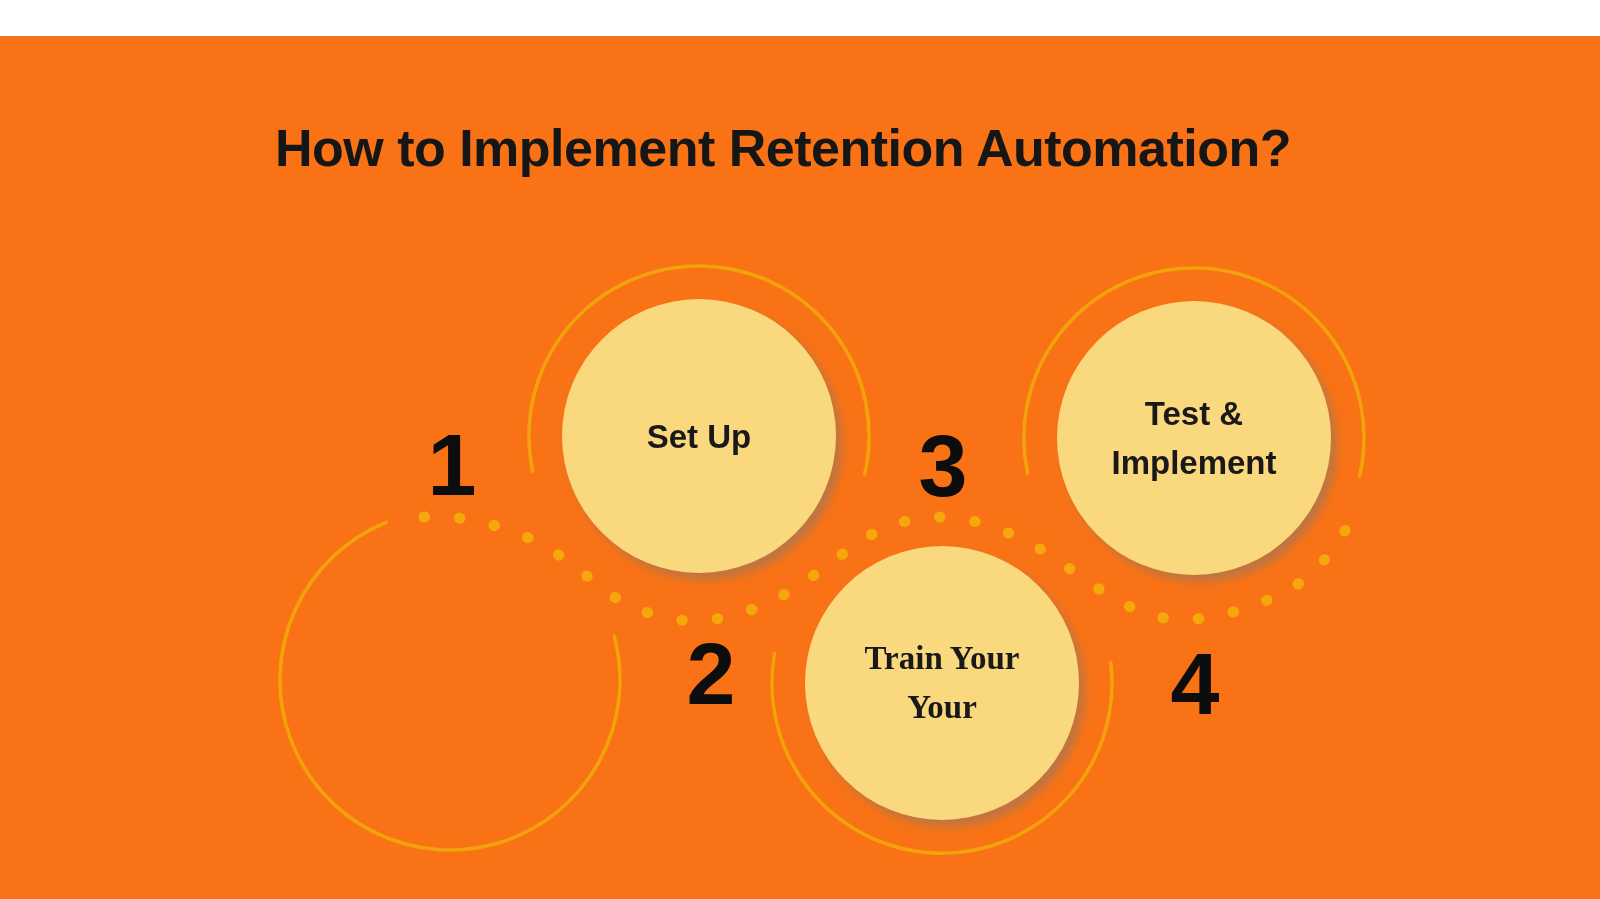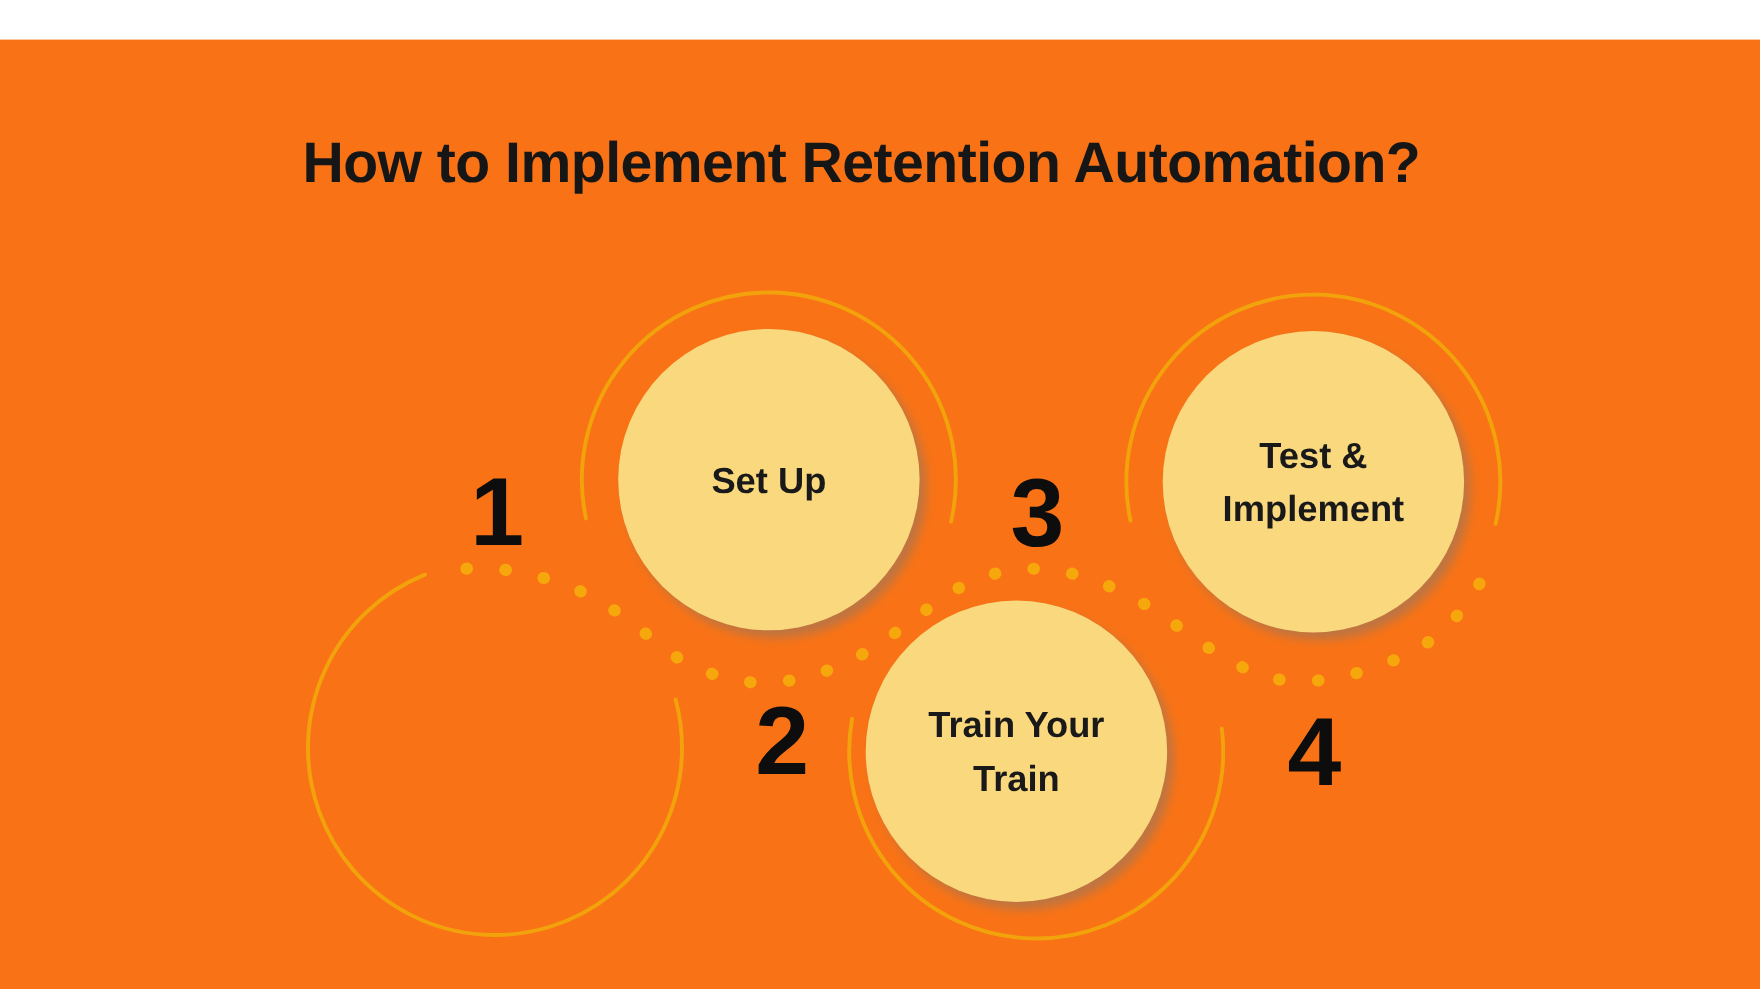--- a/index.html
+++ b/index.html
@@ -33,21 +33,21 @@
     display:flex;flex-direction:column;
     align-items:center;justify-content:center;
     text-align:center;
     font-size:33px;
     font-weight:600;
     line-height:49px;
     color:#191919;
   }
   .c1{left:313px;top:507px;}
   .c2{left:562px;top:263px;}
-  .c3{left:787px;top:510px;}
+  .c3{left:805px;top:510px;font-family:Liberation Serif, serif;}
   .c4{left:1057px;top:265px;}
   .num{
     position:absolute;
     transform:translate(-50%,-50%);
     font-size:88px;
     font-weight:700;
     color:#0d0d0d;
     line-height:1;
   }
   .n1{left:452px;top:429px;}
@@ -84,21 +84,21 @@
              C 1352 483, 1357 472, 1359 464"></path>
   </svg>
 
 
   <div class="circle c2">
     <span>Set Up</span>
   </div>
 
   <div class="circle c3">
     <span>Train Your</span>
-    <span>Train</span>
+    <span>Your</span>
   </div>
 
   <div class="circle c4">
     <span>Test &amp;</span>
     <span>Implement</span>
   </div>
 
   <div class="num n1">1</div>
   <div class="num n2">2</div>
   <div class="num n3">3</div>

